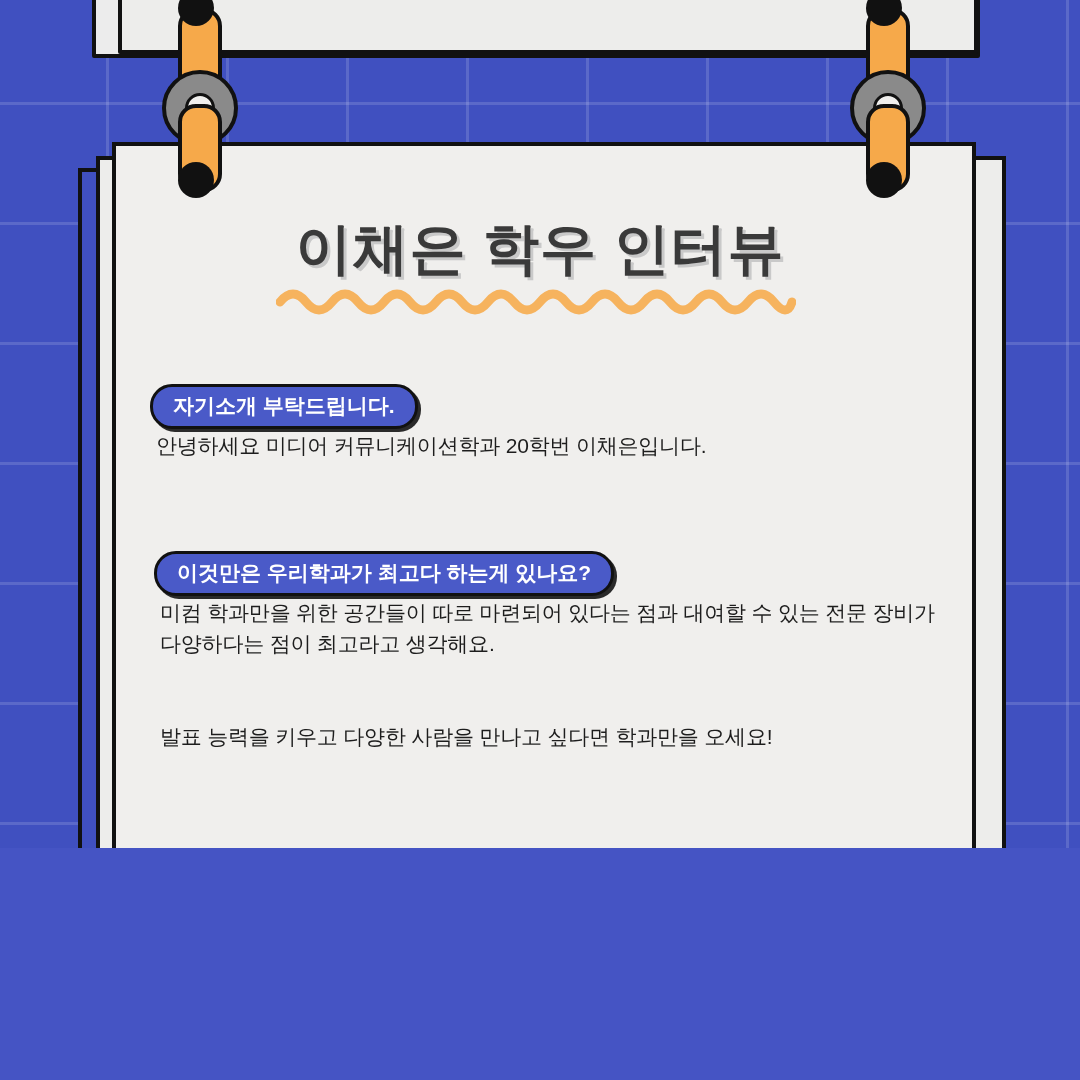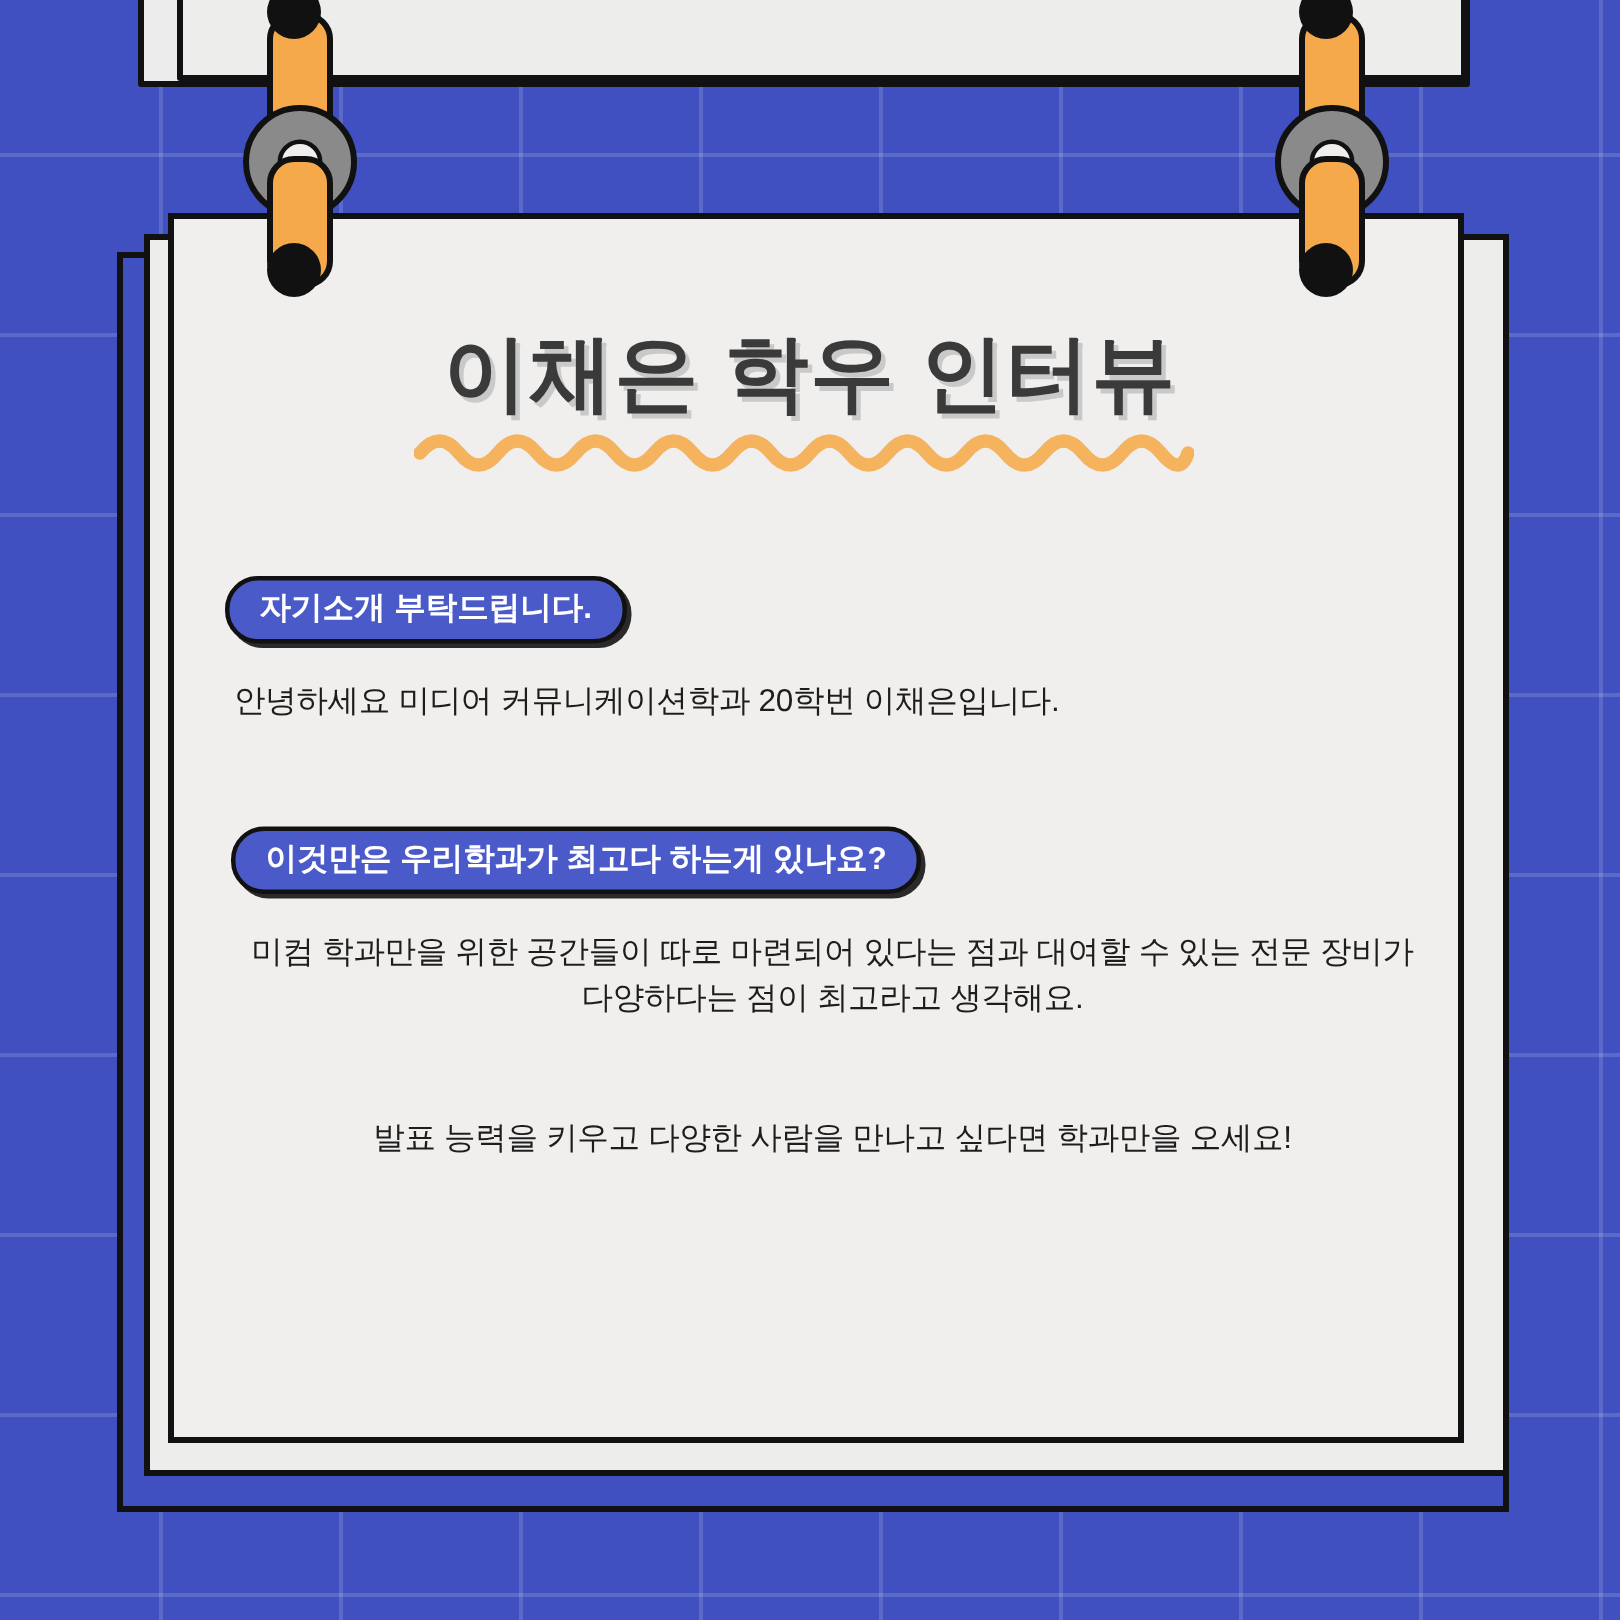--- a/index.html
+++ b/index.html
@@ -11,21 +11,21 @@
     height: 1080px;
     overflow: hidden;
     font-family: "Liberation Sans", sans-serif;
     background: #4554c4;
   }
 
   
   #poster {
     position: relative;
     width: 1080px;
-    height: 1080px;
+    height: 848px;
     background-color: #4050c0;
     background-image:
       linear-gradient(to right, rgba(255,255,255,0.14) 3px, transparent 3px),
       linear-gradient(to bottom, rgba(255,255,255,0.14) 3px, transparent 3px);
     background-size: 120px 120px;
     background-position: -14px -18px;
     overflow: hidden;
   }
 
   
@@ -147,33 +147,33 @@
     border: 3px solid #111;
     border-radius: 22px;
     padding: 7px 20px 9px 20px;
     font-size: 21px;
     font-weight: bold;
     line-height: 1.1;
     box-shadow: 3px 3px 0 #2a2a2a;
     white-space: nowrap;
   }
   .a-text {
-    margin-top: 24px;
+    margin-top: 2px;
     padding-left: 6px;
     font-size: 21px;
     line-height: 1.45;
     color: #1d1d1d;
     letter-spacing: -0.2px;
     max-width: 790px;
   }
   .qa-1 { top: 384px; }
   .qa-2 { top: 551px; }
   .qa-3 { top: 720px; }
   .qa-2 .q-pill, .qa-3 .q-pill { margin-left: 4px; }
-  .qa-2 .a-text, .qa-3 .a-text { padding-left: 10px; text-align: center; }
+  .qa-2 .a-text, .qa-3 .a-text { padding-left: 10px; }
 </style>
 </head>
 <body>
 
 <div id="poster">
 
   <div class="top-card-shadow"></div>
   <div class="top-card"></div>
 
   <div class="card-shadow-2"></div>

